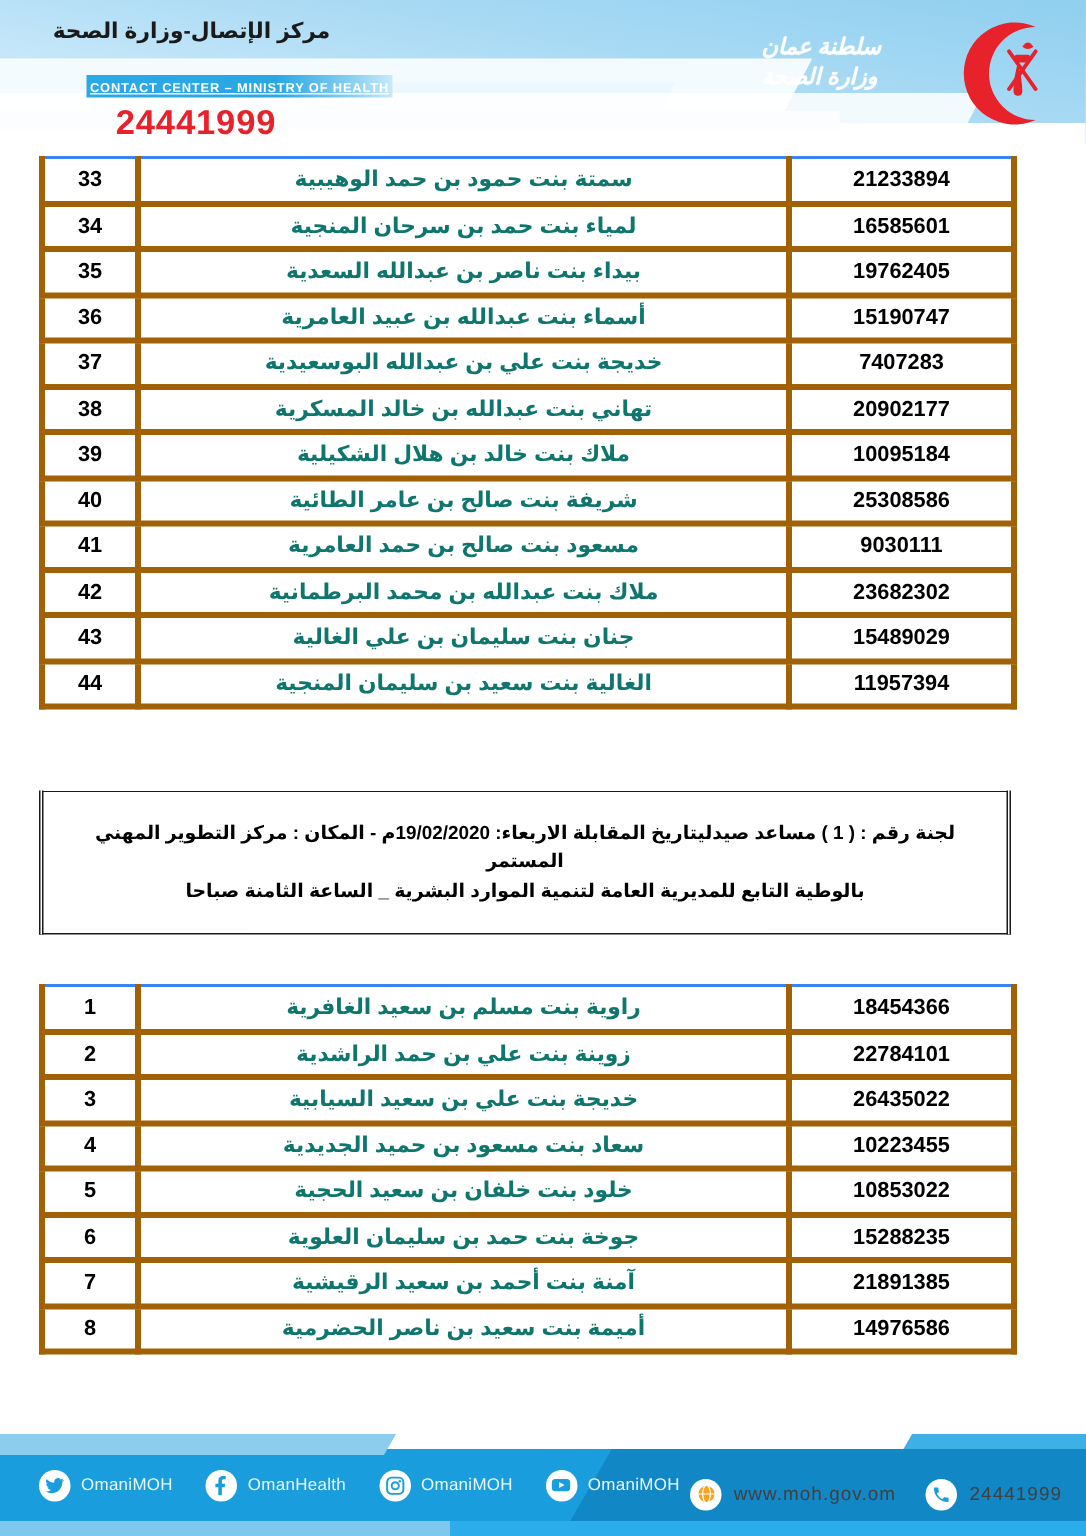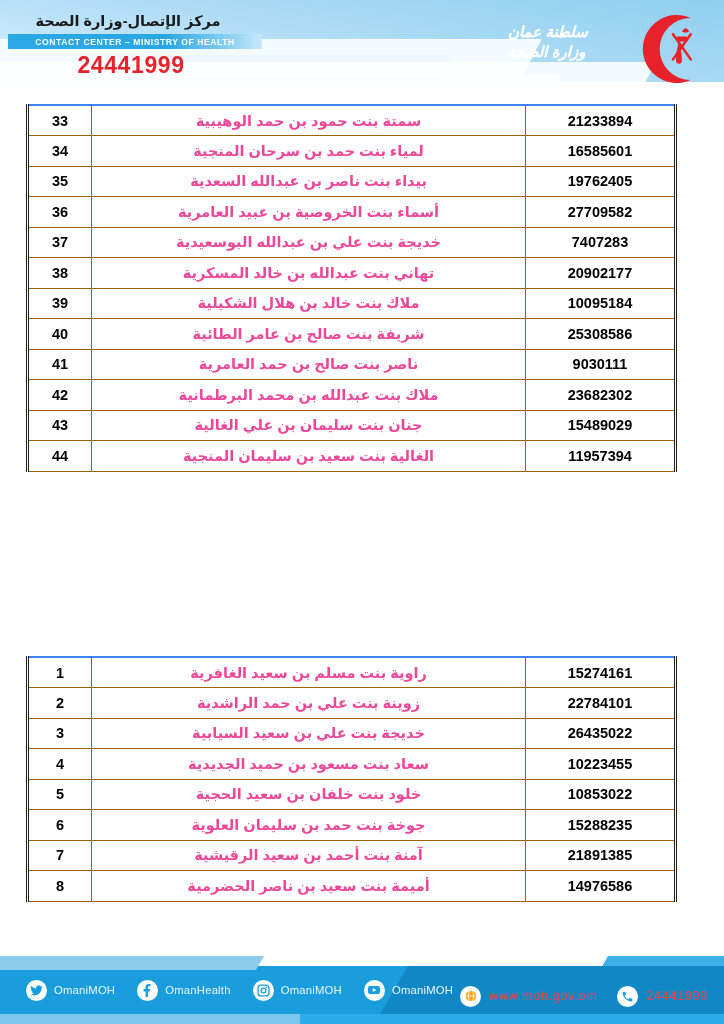--- a/index.html
+++ b/index.html
@@ -74,30 +74,31 @@
   }
   .contact-ar {
     font-size: 14.5px;
     font-weight: bold;
     color: #1a1a1a;
     letter-spacing: .2px;
     line-height: 1.25;
     padding-right: 6px;
   }
   .contact-en-bar {
-    margin-top: 4px;
+    margin-top: 20px;
     background: linear-gradient(90deg, #2aa9e6 0%, #29a7e4 62%, #8ed2f2 88%, #c9e9fa 100%);
     color: #ffffff;
     font-size: 8.6px;
     font-weight: bold;
     letter-spacing: .55px;
     direction: ltr;
     padding: 2.5px 0 2.5px 0;
     text-align: center;
-    width: 254px;
+    width: 204px;
+    text-decoration: underline;
   }
   .contact-phone {
     margin-top: 3px;
     font-size: 23px;
     font-weight: bold;
     color: #e8222a;
     letter-spacing: .6px;
     direction: ltr;
   }
 
@@ -132,28 +133,28 @@
     width: 724px; height: 860px;
     background: #ffffff;
   }
   .tbl {
     border-collapse: collapse;
     table-layout: fixed;
     direction: rtl;
     margin: 0 auto;
   }
   .tbl td {
-    border: 1px solid #a16207;
+    border: 4px solid #a16207;
     height: 30.5px;
     padding: 0 4px;
     vertical-align: middle;
     background: #ffffff;
   }
   .col-idx   { width: 64px;  text-align: center; font-size: 14.5px; font-weight: bold; color: #000; }
-  .col-name  { width: 434px; text-align: center; font-size: 14.5px; font-weight: bold; color: #ec4899; }
+  .col-name  { width: 434px; text-align: center; font-size: 14.5px; font-weight: bold; color: #0f766e; }
   .col-phone { width: 150px; text-align: center; font-size: 14.5px; font-weight: bold; color: #000; direction: ltr; }
   .tbl tr:first-child td { border-top: 2px solid #3b82f6; }
 
   .table1-wrap { position: absolute; left: 26px; top: 8px; }
   .table1-wrap .tbl { border-right: 3px double #1a1a1a; border-left: 3px double #1a1a1a; }
 
   .notice-wrap { position: absolute; left: 26px; top: 431px; }
   .notice-cell {
     width: 648px;
     height: 96px;
@@ -252,21 +253,21 @@
     right: 16px; top: 22px;
     height: 36px;
     display: flex;
     align-items: center;
     gap: 20px;
     direction: ltr;
     z-index: 6;
   }
   .contact-item { display: flex; align-items: center; gap: 8px; }
   .contact-label {
-    color: #ef4444;
+    color: #404040;
     font-size: 12.6px;
     letter-spacing: .7px;
   }
 </style>
 </head>
 <body>
 
 <div class="page">
 
   <div class="header">
@@ -315,22 +316,22 @@
             <td class="col-phone">16585601</td>
             <td class="col-name">لمياء بنت حمد بن سرحان المنجية</td>
             <td class="col-idx">34</td>
           </tr>
           <tr>
             <td class="col-phone">19762405</td>
             <td class="col-name">بيداء بنت ناصر بن عبدالله السعدية</td>
             <td class="col-idx">35</td>
           </tr>
           <tr>
-            <td class="col-phone">27709582</td>
-            <td class="col-name">أسماء بنت الخروصية بن عبيد العامرية</td>
+            <td class="col-phone">15190747</td>
+            <td class="col-name">أسماء بنت عبدالله بن عبيد العامرية</td>
             <td class="col-idx">36</td>
           </tr>
           <tr>
             <td class="col-phone">7407283</td>
             <td class="col-name">خديجة بنت علي بن عبدالله البوسعيدية</td>
             <td class="col-idx">37</td>
           </tr>
           <tr>
             <td class="col-phone">20902177</td>
             <td class="col-name">تهاني بنت عبدالله بن خالد المسكرية</td>
@@ -341,21 +342,21 @@
             <td class="col-name">ملاك بنت خالد بن هلال الشكيلية</td>
             <td class="col-idx">39</td>
           </tr>
           <tr>
             <td class="col-phone">25308586</td>
             <td class="col-name">شريفة بنت صالح بن عامر الطائية</td>
             <td class="col-idx">40</td>
           </tr>
           <tr>
             <td class="col-phone">9030111</td>
-            <td class="col-name">ناصر بنت صالح بن حمد العامرية</td>
+            <td class="col-name">مسعود بنت صالح بن حمد العامرية</td>
             <td class="col-idx">41</td>
           </tr>
           <tr>
             <td class="col-phone">23682302</td>
             <td class="col-name">ملاك بنت عبدالله بن محمد البرطمانية</td>
             <td class="col-idx">42</td>
           </tr>
           <tr>
             <td class="col-phone">15489029</td>
             <td class="col-name">جنان بنت سليمان بن علي الغالية</td>
@@ -363,26 +364,34 @@
           </tr>
           <tr>
             <td class="col-phone">11957394</td>
             <td class="col-name">الغالية بنت سعيد بن سليمان المنجية</td>
             <td class="col-idx">44</td>
           </tr>
         </tbody>
       </table>
     </div>
 
+    <div class="notice-wrap">
+      <div class="notice-cell">
+        <div class="notice-text">
+          <div>لجنة رقم : ( 1 ) مساعد صيدليتاريخ المقابلة الاربعاء: 19/02/2020م - المكان  :  مركز التطوير المهني المستمر</div>
+          <div>بالوطية  التابع للمديرية العامة لتنمية الموارد البشرية  _  الساعة الثامنة صباحا</div>
+        </div>
+      </div>
+    </div>
 
     <div class="table2-wrap">
       <table class="tbl">
         <tbody>
           <tr>
-            <td class="col-phone">15274161</td>
+            <td class="col-phone">18454366</td>
             <td class="col-name">راوية بنت مسلم بن سعيد الغافرية</td>
             <td class="col-idx">1</td>
           </tr>
           <tr>
             <td class="col-phone">22784101</td>
             <td class="col-name">زوينة بنت علي بن حمد الراشدية</td>
             <td class="col-idx">2</td>
           </tr>
           <tr>
             <td class="col-phone">26435022</td>

